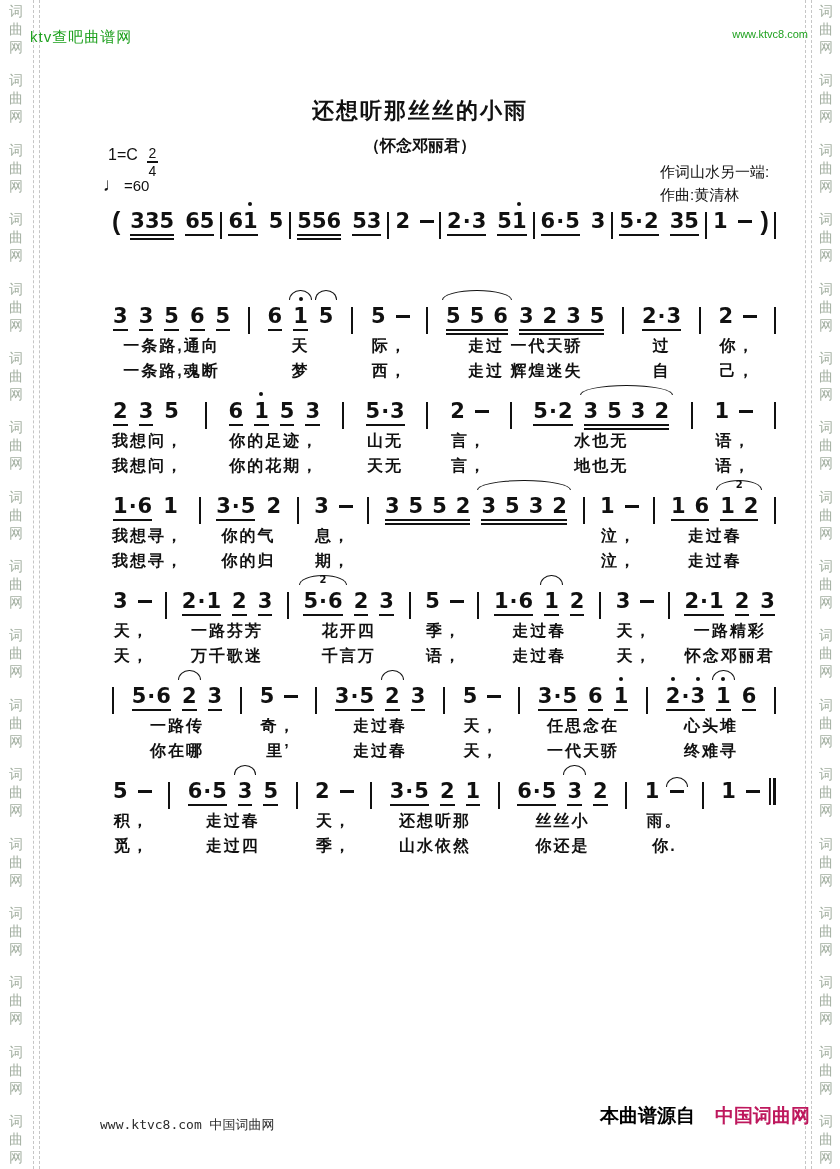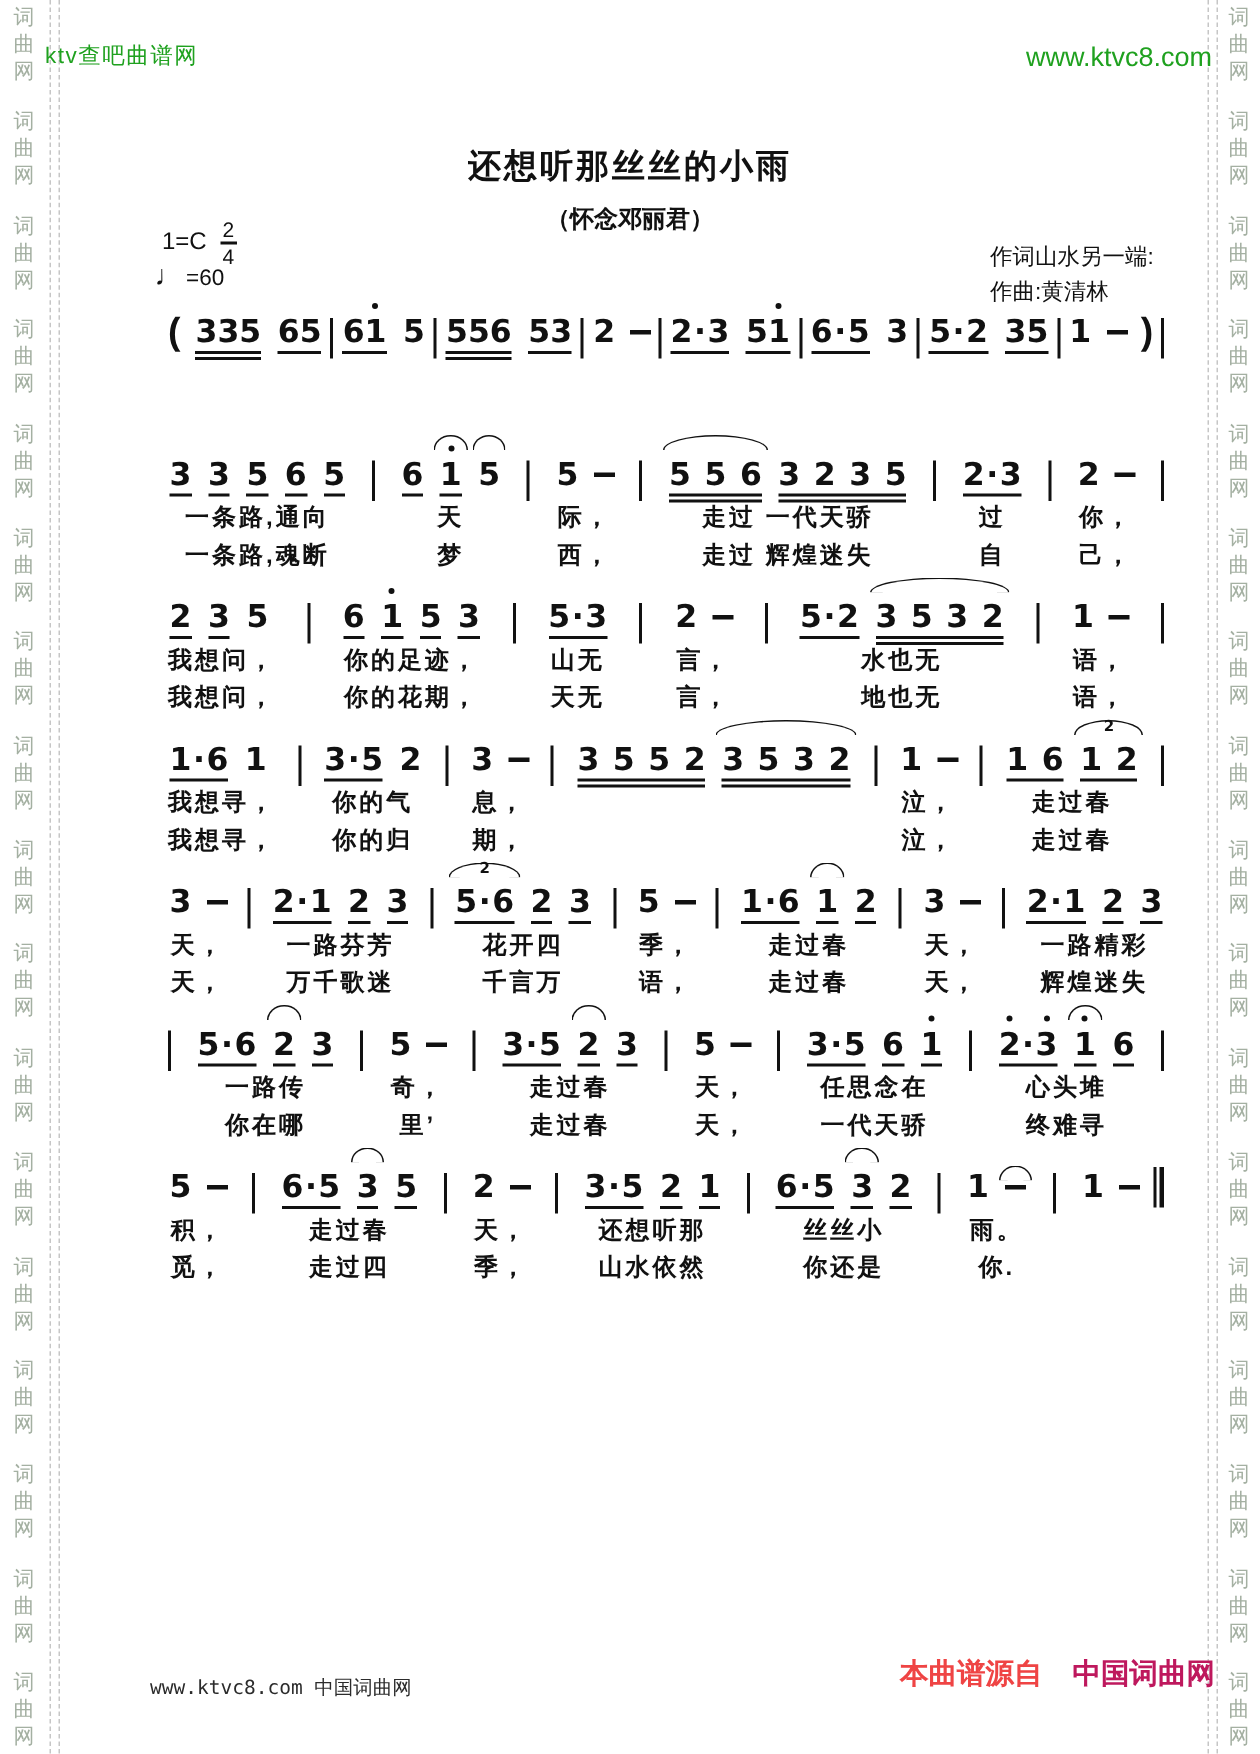--- a/index.html
+++ b/index.html
@@ -8,31 +8,31 @@
   
   .mcol{position:absolute;top:4px;bottom:4px;width:26px;display:flex;flex-direction:column;
         justify-content:space-between;align-items:center;}
   .mcol-left{left:3px;} .mcol-right{right:1px;}
   .mgrp{display:flex;flex-direction:column;gap:3px;}
   .mgrp span{font-size:14px;line-height:15px;color:#a4b0a2;}
   .dashline{position:absolute;top:0;bottom:0;width:5px;border-left:1px dashed #c6c6c6;border-right:1px dashed #c6c6c6;}
   .dash-left{left:33px;} .dash-right{right:28px;}
   
   .hdr-left{position:absolute;left:30px;top:28px;font-size:15px;color:#1fa11f;letter-spacing:1px;text-decoration:none;}
-  .hdr-right{position:absolute;right:32px;top:28px;font-size:18px;color:#1fa11f;text-decoration:none;}
+  .hdr-right{position:absolute;right:32px;top:28px;font-size:11px;color:#1fa11f;text-decoration:none;}
   .ftr-left{position:absolute;left:100px;top:1116px;font-size:13px;color:#2b2b2b;
             font-family:"DejaVu Sans Mono",monospace;}
   .ftr-right{position:absolute;right:30px;top:1103px;display:flex;align-items:baseline;gap:20px;}
-  .ftr-src{font-size:19px;font-weight:700;color:#ef4444;}
+  .ftr-src{font-size:19px;font-weight:700;color:#000000;}
   .ftr-site{font-size:19px;font-weight:700;color:#be185d;text-decoration:none;}
   
   .title{position:absolute;left:0;right:0;top:96px;text-align:center;font-size:22px;font-weight:700;letter-spacing:2px;}
   .subtitle{position:absolute;left:0;right:0;top:136px;text-align:center;font-size:16px;font-weight:700;}
   .credits{position:absolute;left:660px;top:160px;font-size:15px;font-weight:400;line-height:23px;white-space:nowrap;}
-  .keybox{position:absolute;left:108px;top:146px;display:flex;align-items:center;font-size:16px;}
+  .keybox{position:absolute;left:108px;top:146px;display:flex;font-size:16px;}
   .frac{display:inline-flex;flex-direction:column;align-items:center;margin-left:9px;font-size:14px;line-height:14px;}
   .frac .fbar{width:11px;height:1.5px;background:#111;margin:1px 0;}
   .tempo{position:absolute;left:103px;top:174px;font-size:15px;display:flex;align-items:center;}
   .tempo .qn{font-size:19px;margin-right:2px;}
   
   #music{position:absolute;left:112px;top:200px;width:664px;}
   .sys{height:95px;display:flex;justify-content:space-between;align-items:flex-start;padding-top:4px;box-sizing:border-box;}
   .mea{display:flex;flex-direction:column;min-width:24px;}
   .nrow{display:flex;align-items:center;gap:9px;height:34px;}
   .lrow{font-size:16px;font-weight:700;letter-spacing:2px;line-height:25px;height:25px;
@@ -749,21 +749,21 @@
             <i>1</i>
           </span>
           <span class="grp u1">
             <i>2</i>
           </span>
           <span class="grp u1">
             <i>3</i>
           </span>
         </div>
         <div class="lrow">一路精彩</div>
-        <div class="lrow">辉煌迷失</div>
+        <div class="lrow">怀念邓丽君</div>
       </div>
     </div>
     <div class="sys">
       <span class="vbar"></span>
       <div class="mea">
         <div class="nrow">
           <span class="grp u1">
             <i>5</i>
             <i class="md">·</i>
             <i>6</i>

